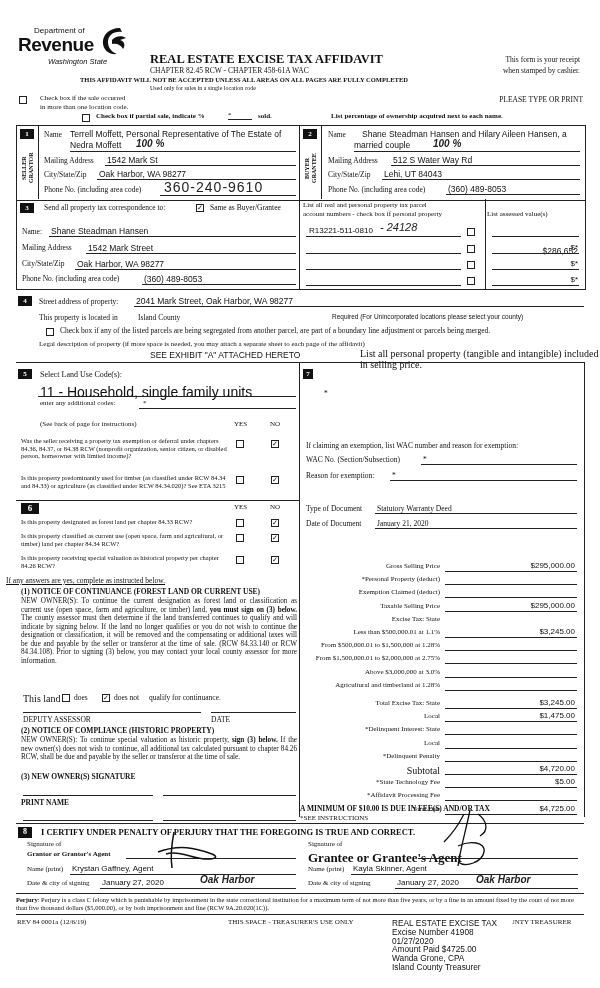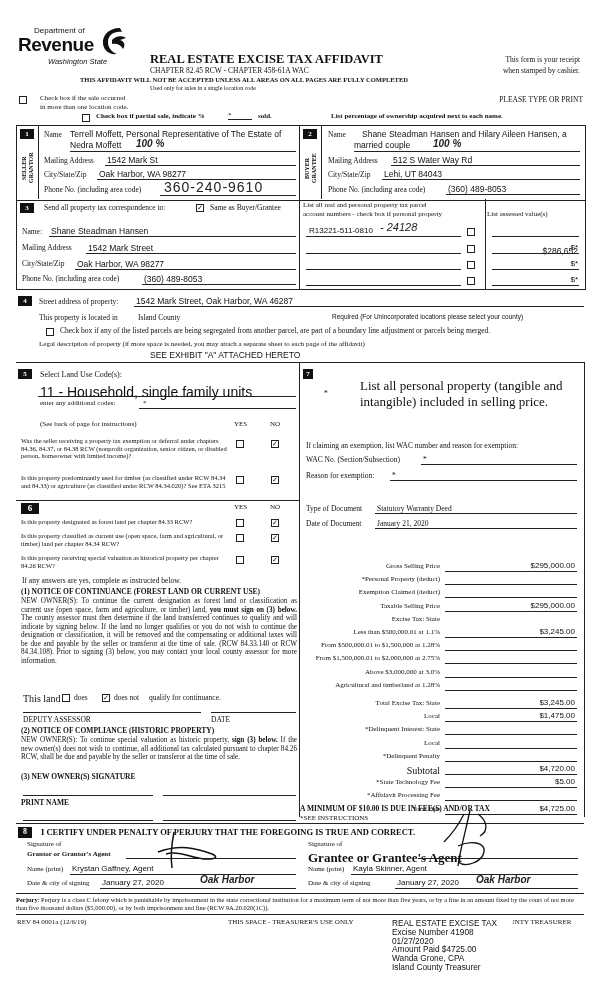--- a/index.html
+++ b/index.html
@@ -143,21 +143,21 @@
   <div class="line" style="left:492px;top:269px;width:87px;"></div>
 
   <div class="line" style="left:306px;top:285px;width:155px;"></div>
   <div class="cb" style="left:467px;top:277px;"></div>
   <div class="abs sans right" style="left:492px;top:275px;width:86px;font-size:8px;">$*</div>
   <div class="line" style="left:492px;top:285px;width:87px;"></div>
 </div>
 
 <div class="badge" style="left:18px;top:296px;">4</div>
 <div class="abs serif lbl" style="left:39px;top:297px;">Street address of property:</div>
-<div class="abs sans" style="left:136px;top:296px;font-size:8.5px;">1542 Mark Street, Oak Harbor, WA 46287</div>
+<div class="abs sans" style="left:136px;top:296px;font-size:8.5px;">2041 Mark Street, Oak Harbor, WA 98277</div>
 <div class="line" style="left:134px;top:306px;width:450px;"></div>
 
 <div class="abs serif lbl" style="left:39px;top:313px;">This property is located in</div>
 <div class="abs serif" style="left:138px;top:313px;font-size:7.5px;">Island County</div>
 <div class="abs sans" style="left:332px;top:313px;font-size:6.5px;">Required (For Unincorporated locations please select your county)</div>
 
 <div class="cb" style="left:46px;top:328px;"></div>
 <div class="abs serif lbl" style="left:60px;top:326px;font-size:7.5px;white-space:nowrap;">Check box if any of the listed parcels are being segregated from another parcel, are part of a boundary line adjustment or parcels being merged.</div>
 
 <div class="abs serif lbl" style="left:39px;top:340px;font-size:7px;">Legal description of property (if more space is needed, you may attach a separate sheet to each page of the affidavit)</div>
@@ -196,21 +196,21 @@
 <div class="cb" style="left:271px;top:519px;">✓</div>
 
 <div class="abs serif" style="left:21px;top:532px;width:210px;font-size:6.5px;line-height:7.5px;">Is this property classified as current use (open space, farm and agricultural, or timber) land per chapter 84.34 RCW?</div>
 <div class="cb" style="left:236px;top:534px;"></div>
 <div class="cb" style="left:271px;top:534px;">✓</div>
 
 <div class="abs serif" style="left:21px;top:554px;width:210px;font-size:6.5px;line-height:7.5px;">Is this property receiving special valuation as historical property per chapter 84.26 RCW?</div>
 <div class="cb" style="left:236px;top:556px;"></div>
 <div class="cb" style="left:271px;top:556px;">✓</div>
 
-<div class="abs serif" style="left:22px;top:576px;font-size:7.5px;">If any answers are yes, complete as instructed below.</div>
+<div class="abs serif" style="left:6px;top:576px;font-size:7.5px;text-decoration:underline;">If any answers are yes, complete as instructed below.</div>
 <div class="abs serif bold" style="left:21px;top:587px;font-size:7.5px;white-space:nowrap;">(1) NOTICE OF CONTINUANCE (FOREST LAND OR CURRENT USE)</div>
 <div class="abs serif" style="left:21px;top:597px;width:276px;font-size:7.2px;line-height:8.5px;text-align:justify;">
   <span>NEW OWNER(S): To continue the current designation as forest land or classification as current use (open space, farm and agriculture, or timber) land,</span>
   <b>you must sign on (3) below.</b>
   <span>The county assessor must then determine if the land transferred continues to qualify and will indicate by signing below. If the land no longer qualifies or you do not wish to continue the designation or classification, it will be removed and the compensating or additional taxes will be due and payable by the seller or transferor at the time of sale. (RCW 84.33.140 or RCW 84.34.108). Prior to signing (3) below, you may contact your local county assessor for more information.</span>
 </div>
 
 <div class="abs serif" style="left:23px;top:693px;font-size:10px;">This land</div>
 <div class="cb" style="left:62px;top:694px;"></div>
 <div class="abs serif" style="left:74px;top:693px;font-size:7.5px;">does</div>
@@ -230,21 +230,21 @@
   <span>If the new owner(s) does not wish to continue, all additional tax calculated pursuant to chapter 84.26 RCW, shall be due and payable by the seller or transferor at the time of sale.</span>
 </div>
 <div class="abs serif bold center" style="left:21px;top:772px;width:276px;font-size:7.5px;">(3) NEW OWNER(S) SIGNATURE</div>
 <div class="line" style="left:23px;top:795px;width:130px;border-bottom-width:1.5px;"></div>
 <div class="line" style="left:163px;top:795px;width:133px;border-bottom-width:1.5px;"></div>
 <div class="abs serif bold center" style="left:21px;top:798px;width:276px;font-size:7.5px;">PRINT NAME</div>
 <div class="line" style="left:23px;top:820px;width:130px;border-bottom-width:1.5px;"></div>
 <div class="line" style="left:163px;top:820px;width:133px;border-bottom-width:1.5px;"></div>
 
 <div class="badge" style="left:303px;top:369px;width:10px;">7</div>
-<div class="abs serif" style="left:324px;top:378px;font-size:13px;padding-left:36px;">List all personal property (tangible and intangible) included in selling price.</div>
+<div class="abs serif" style="left:324px;top:348px;font-size:10px;padding-left:36px;">List all personal property (tangible and intangible) included in selling price.</div>
 <div class="abs serif" style="left:324px;top:389px;font-size:7.5px;">*</div>
 
 <div class="abs serif" style="left:306px;top:441px;font-size:7.5px;">If claiming an exemption, list WAC number and reason for exemption:</div>
 <div class="abs serif" style="left:306px;top:455px;font-size:7.5px;">WAC No. (Section/Subsection)</div>
 <div class="abs serif" style="left:423px;top:455px;font-size:7.5px;">*</div>
 <div class="line" style="left:421px;top:464px;width:156px;"></div>
 <div class="abs serif" style="left:306px;top:471px;font-size:7.5px;">Reason for exemption:</div>
 <div class="abs serif" style="left:392px;top:471px;font-size:7.5px;">*</div>
 <div class="line" style="left:390px;top:480px;width:187px;"></div>
 

